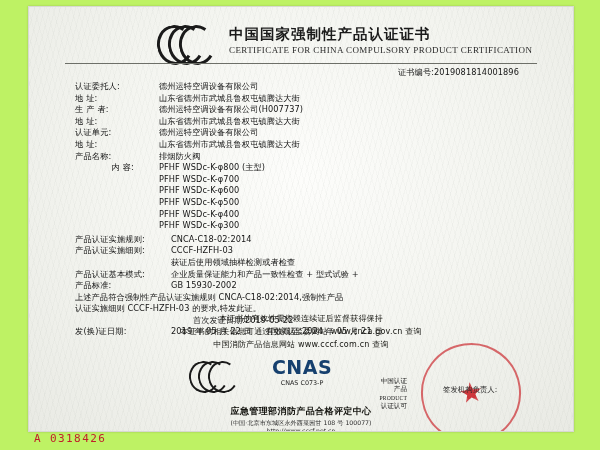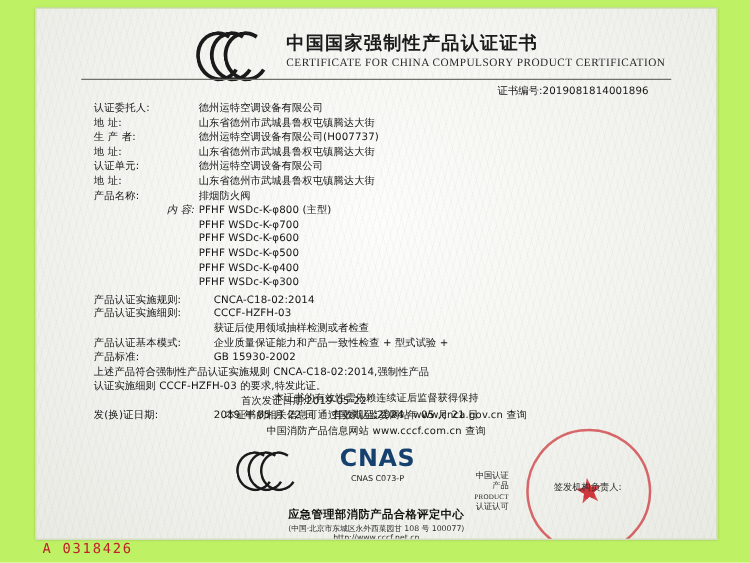--- a/index.html
+++ b/index.html
@@ -344,21 +344,21 @@
         <div class="row">
           <span class="lbl">地      址:</span>
           <span class="val">山东省德州市武城县鲁权屯镇腾达大街</span>
         </div>
         <div class="row">
           <span class="lbl">产品名称:</span>
           <span class="val">排烟防火阀</span>
         </div>
 
         <div class="row">
-          <span class="lbl" style="text-align:right; padding-right:3px; box-sizing:border-box;font-style:italic;">内  容:</span>
+          <span class="lbl" style="text-align:right; padding-right:25px; box-sizing:border-box;">内  容:</span>
           <span class="val">PFHF WSDc-K-φ800 (主型)</span>
         </div>
         <div class="row indent">
           <span class="val">PFHF WSDc-K-φ700</span>
         </div>
         <div class="row indent">
           <span class="val">PFHF WSDc-K-φ600</span>
         </div>
         <div class="row indent">
           <span class="val">PFHF WSDc-K-φ500</span>

